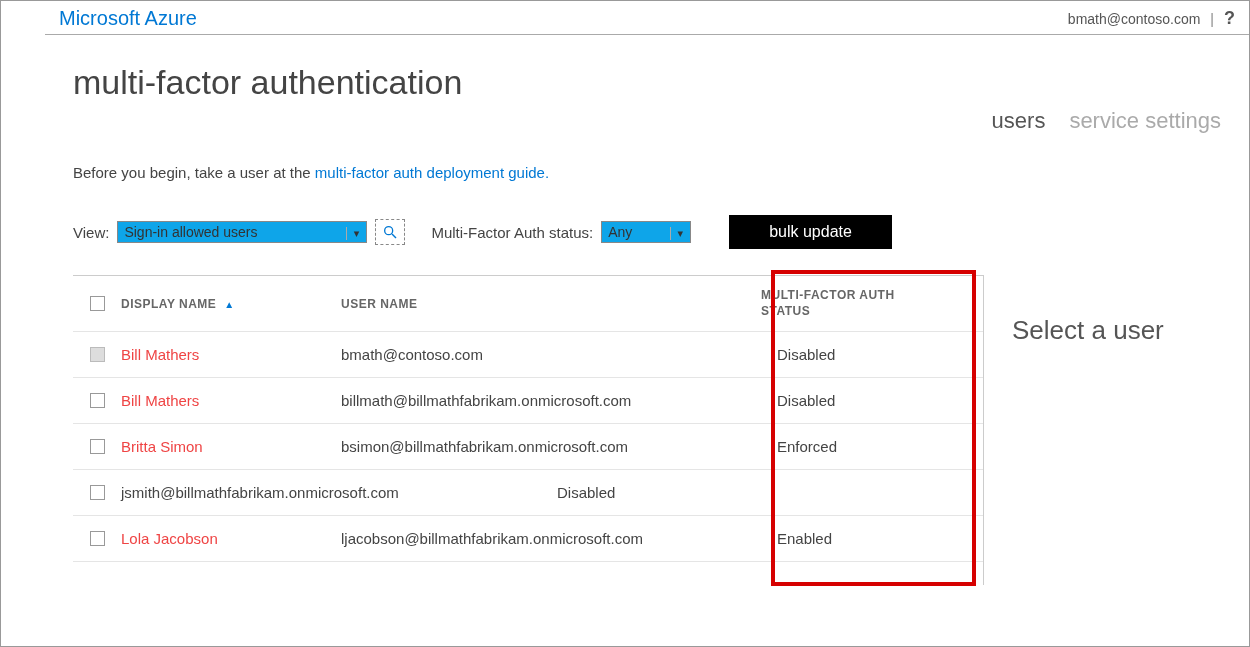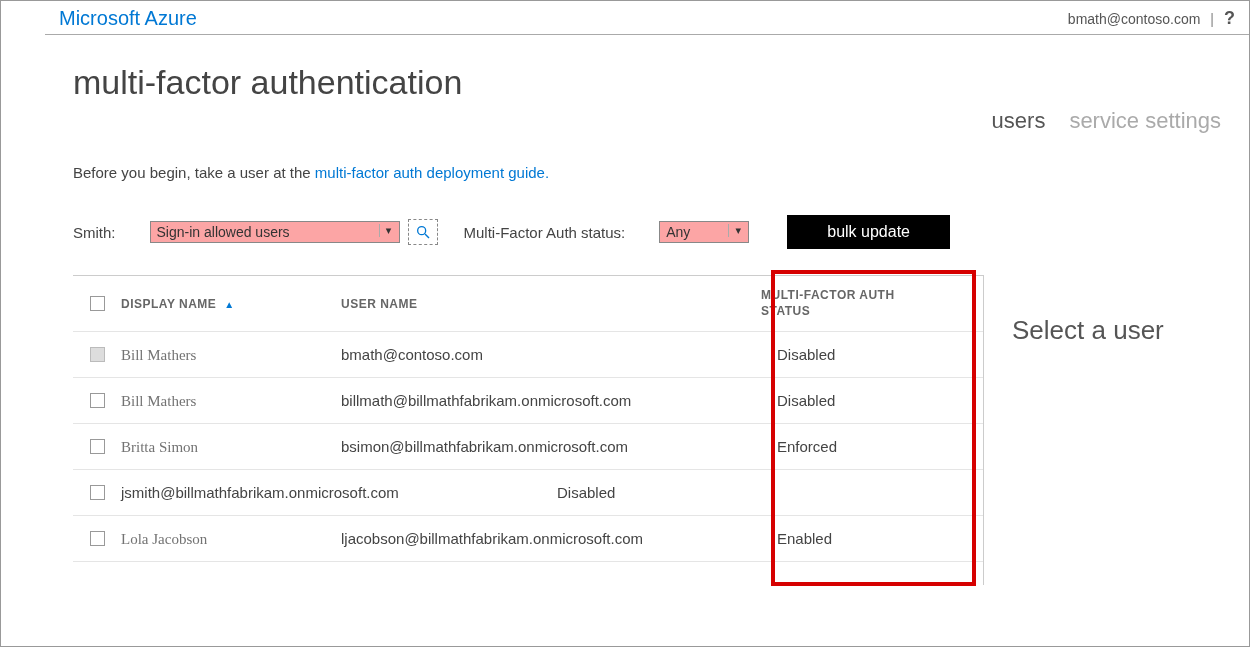--- a/index.html
+++ b/index.html
@@ -70,29 +70,28 @@
   .filter-row {
     display: flex;
     align-items: center;
     gap: 8px;
     font-size: 15px;
     color: #444;
     margin-bottom: 26px;
   }
   .select {
     display: inline-flex;
-    align-items: flex-start;
+    align-items: flex-end;
     justify-content: space-between;
     border: 1px solid #888;
-    background: #fca5a5;
+    background: #0ea5e9;
     padding: 2px 4px 2px 6px;
     font-size: 14px;
     color: #333;
     cursor: pointer;
-    margin-left: 26px;
   }
   .select-view { width: 250px; }
   .select-status { width: 90px; }
   .select .chev {
     width: 16px;
     text-align: center;
     font-size: 11px;
     border-left: 1px solid #aaa;
     margin-left: 6px;
     padding-left: 3px;
@@ -155,21 +154,21 @@
     background: #fff;
     display: inline-block;
     cursor: pointer;
   }
   .cb.greyed { background: #ddd; border-color:#bbb; }
   .sort-caret {
     color: #0078d4;
     font-size: 10px;
     margin-left: 4px;
   }
-  .name-link { color: #737373; cursor: pointer; font-family: Liberation Serif, serif; }
+  .name-link { color: #ef4444; cursor: pointer; }
   .col-mfa-cell {
     padding-left: 16px;
   }
 
   .side-panel {
     flex: 1;
     border-left: 1px solid #ccc;
     padding: 40px 0 0 28px;
     min-height: 310px;
   }
@@ -204,21 +203,21 @@
     <div class="tabs">
       <span class="tab active">users</span>
       <span class="tab">service settings</span>
     </div>
 
     <div class="intro">
       <span>Before you begin, take a user at the </span><a href="#">multi-factor auth deployment guide.</a>
     </div>
 
     <div class="filter-row">
-      <span>Smith:</span>
+      <span>View:</span>
       <div class="select select-view">
         <span>Sign-in allowed users</span>
         <span class="chev">▾</span>
       </div>
       <div class="search-icon-box">
         <svg class="search-svg" viewBox="0 0 24 24" fill="none" stroke="#0078d4" stroke-width="2">
           <circle cx="10" cy="10" r="6"></circle>
           <line x1="15" y1="15" x2="21" y2="21"></line>
         </svg>
       </div>

